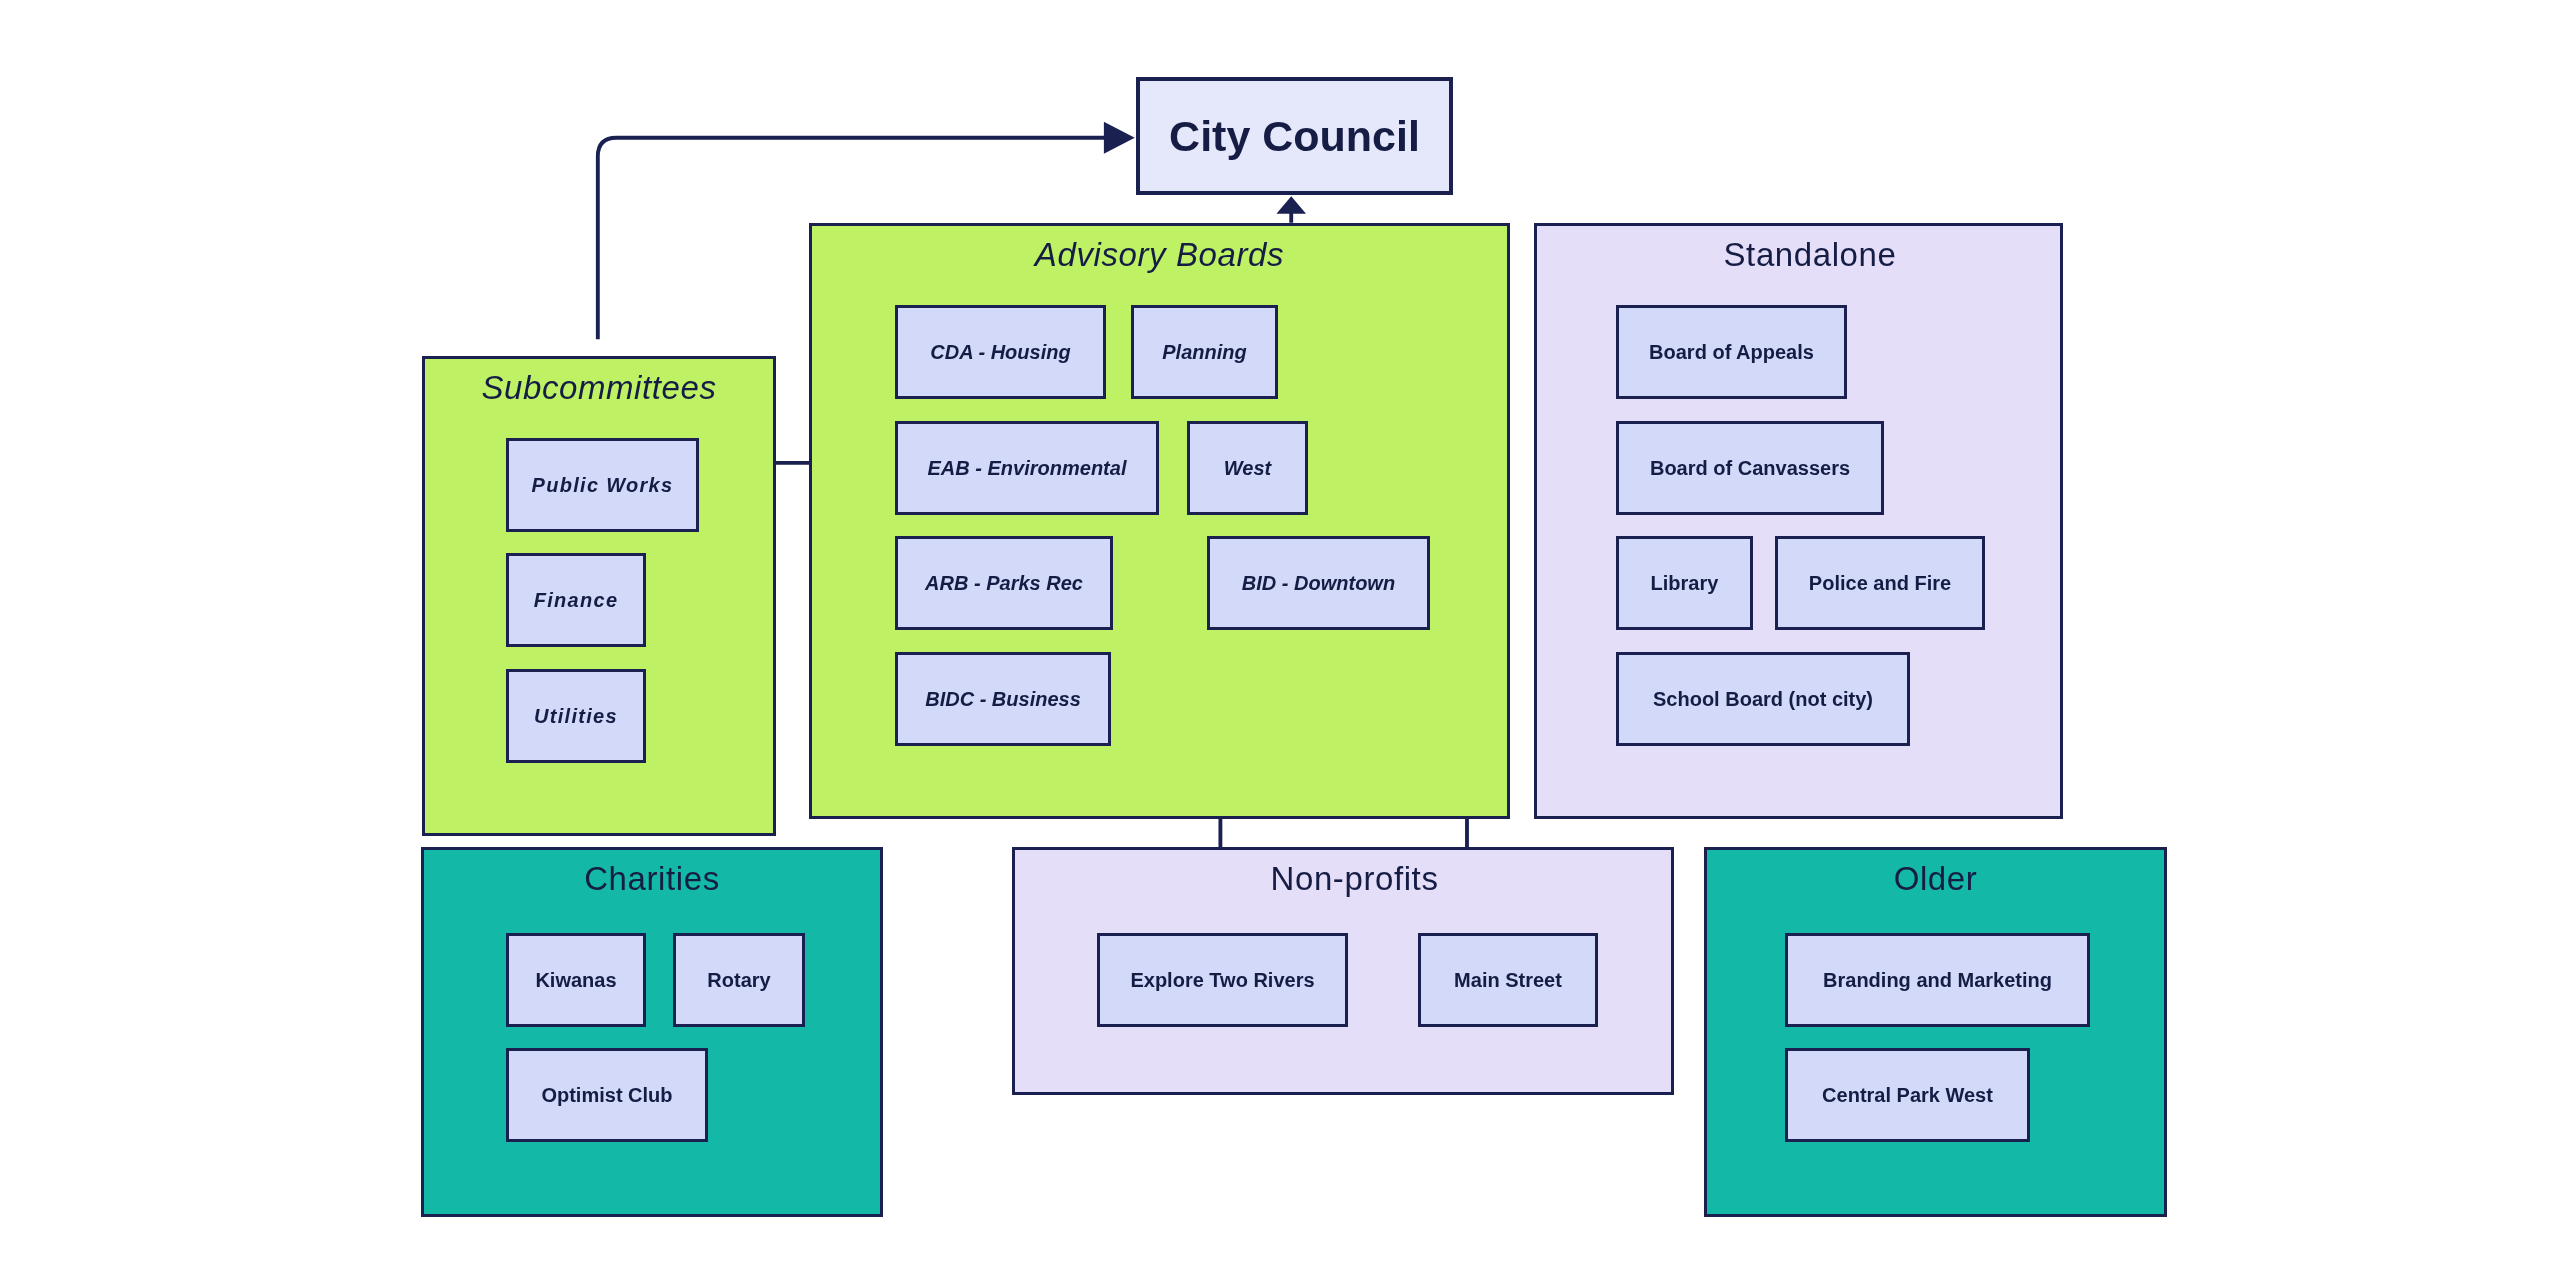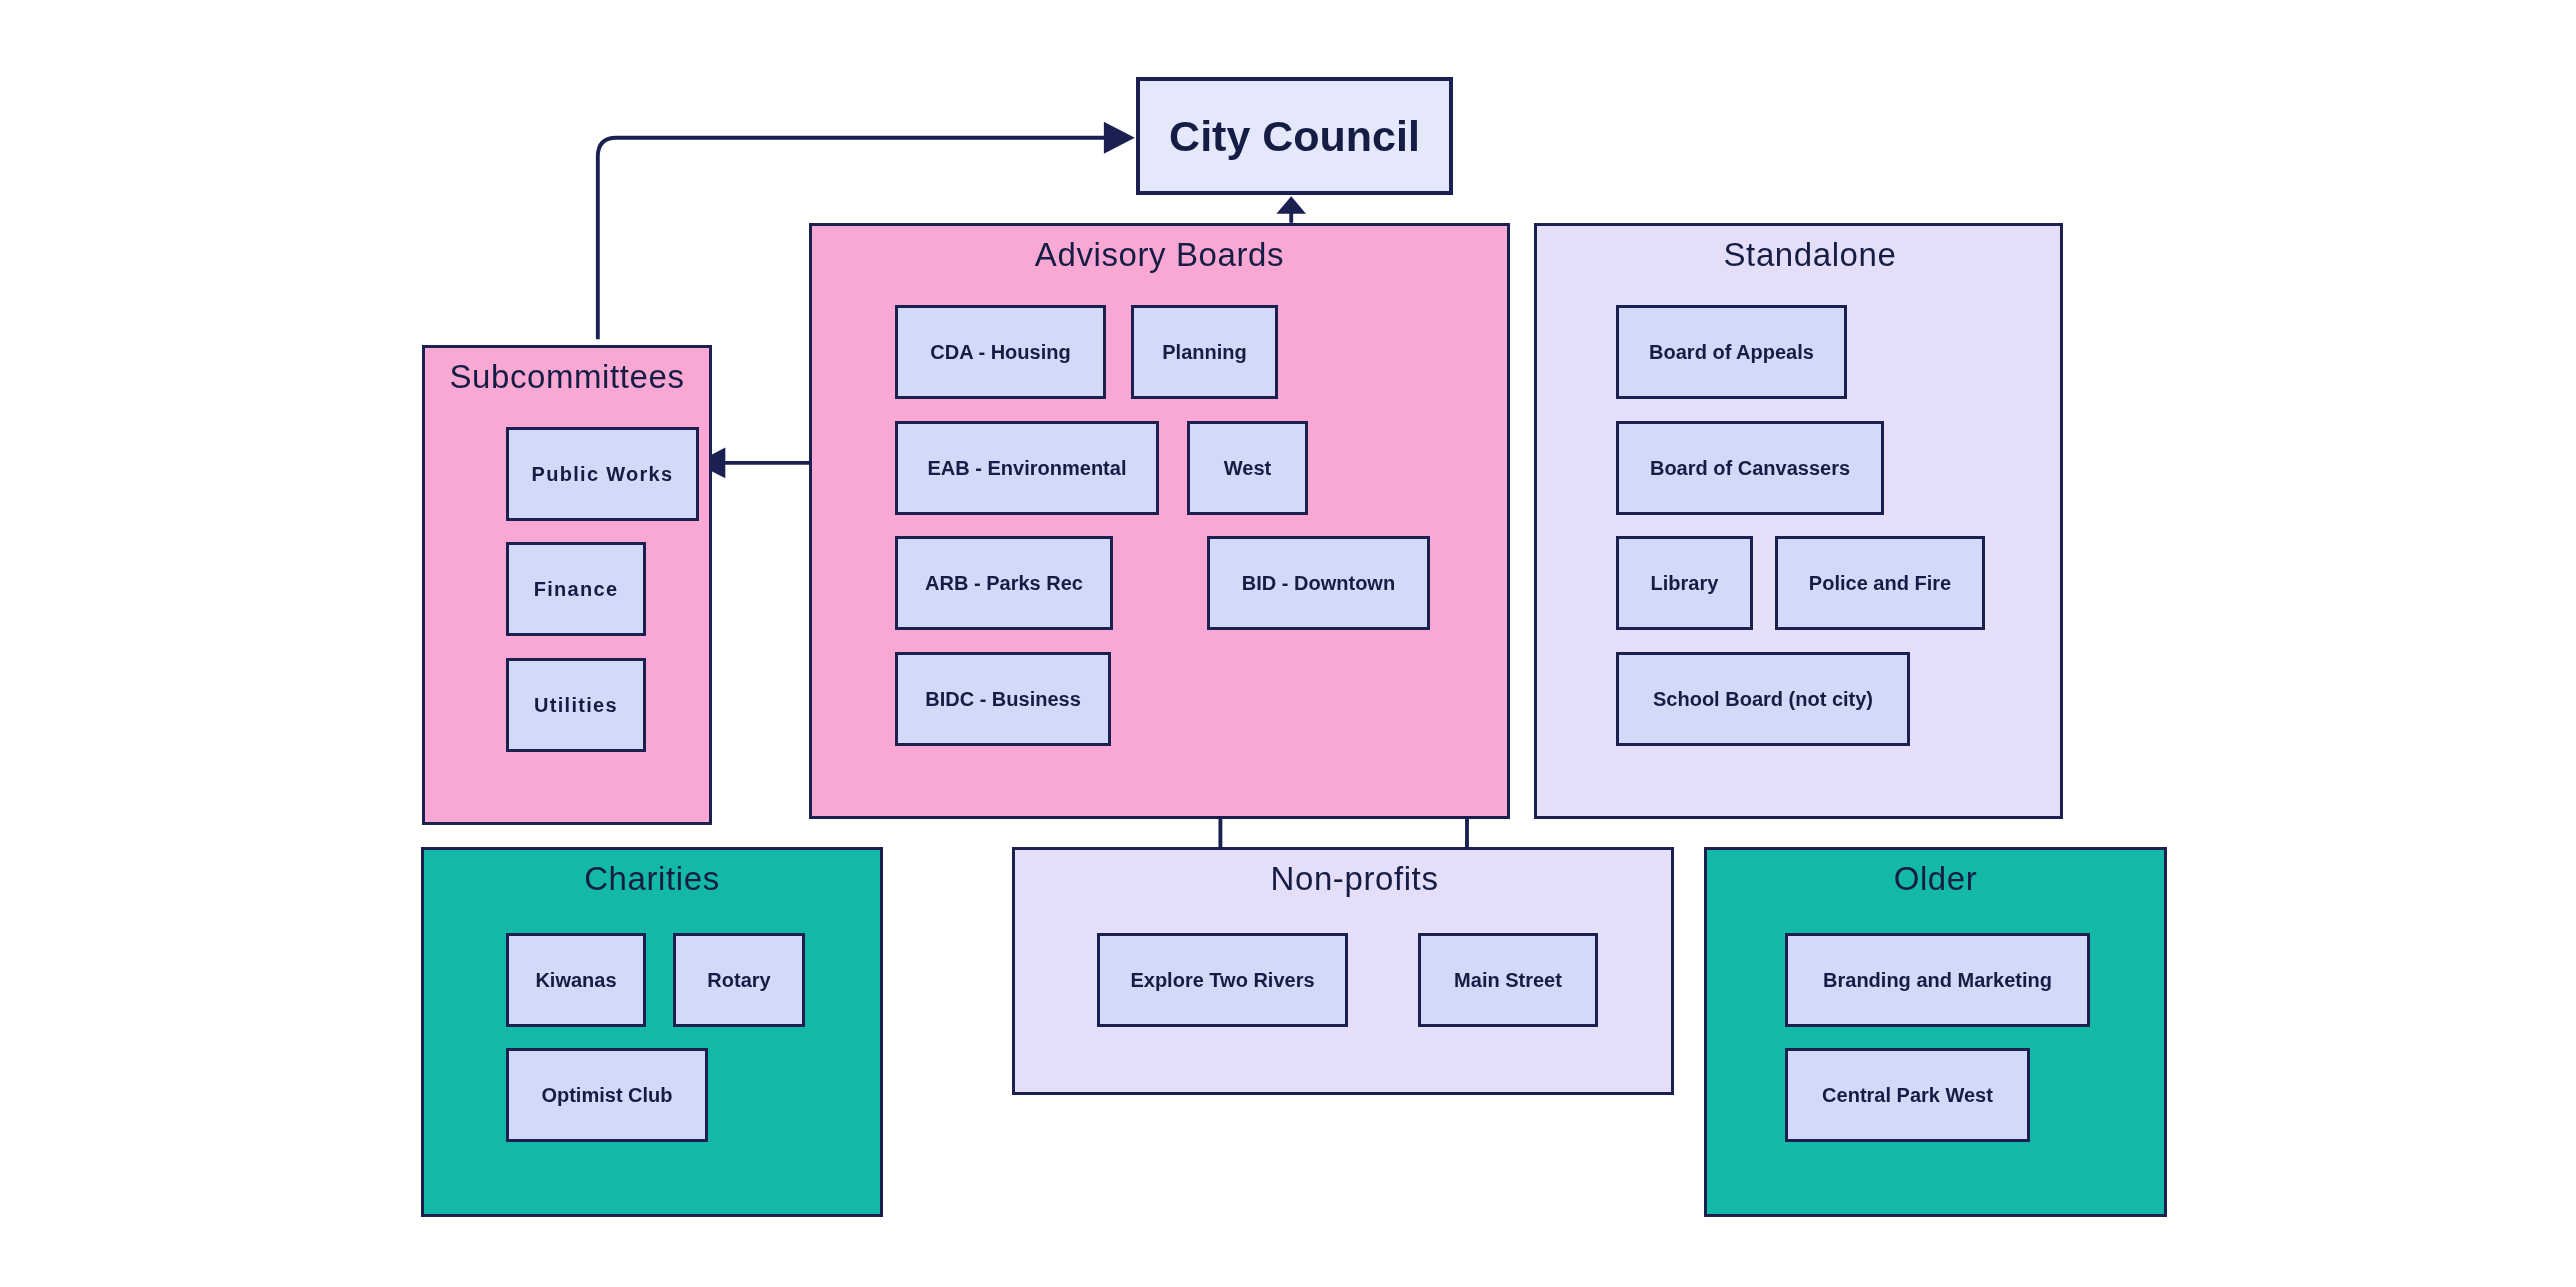--- a/index.html
+++ b/index.html
@@ -10,21 +10,21 @@
     color:#151d45;
   }
   .canvas{position:absolute;inset:0;width:2576px;height:1287px;}
   svg.connectors{position:absolute;left:0;top:0;width:2576px;height:1287px;pointer-events:none;}
 
   .container{
     position:absolute;
     border:3.9px solid #1a2151;
     box-sizing:border-box;
   }
-  .container.blue {background:#f9a8d4;}
+  .container.blue {background:#bef264;font-style:italic;}
   .container.lilac{background:#e5def8;padding-left:23px;}
   .container.cyan {background:#14b8a6;}
 
   .sec-title{
     margin:0;padding-top:10.3px;
     text-align:center;
     font-size:33px;font-weight:500;
     letter-spacing:0.6px;
     color:#151d45;
   }
@@ -67,21 +67,21 @@
     <path d="M 1385 719 L 1122 719"></path>
     <polygon points="1080,719 1126,695 1126,743" fill="#1a2151" stroke="none"></polygon>
     <path d="M 1895 1154 L 1895 1446"></path>
     <path d="M 2216 901 L 2247 901 Q 2278 901 2278 932 L 2278 1446"></path>
   </svg>
 
   <div class="root-node">
     <span>City Council</span>
   </div>
 
-  <section class="container blue" style="left:422px;top:345px;width:290px;height:480px">
+  <section class="container blue" style="left:422px;top:356px;width:354px;height:480px">
     <h2 class="sec-title">Subcommittees</h2>
     <div class="node wide" style="left:81px;top:79px;width:193px">
       <span>Public Works</span>
       </div>
     <div class="node wide" style="left:81px;top:194px;width:140px">
       <span>Finance</span>
       </div>
     <div class="node wide" style="left:81px;top:310px;width:140px">
       <span>Utilities</span>
       </div>

